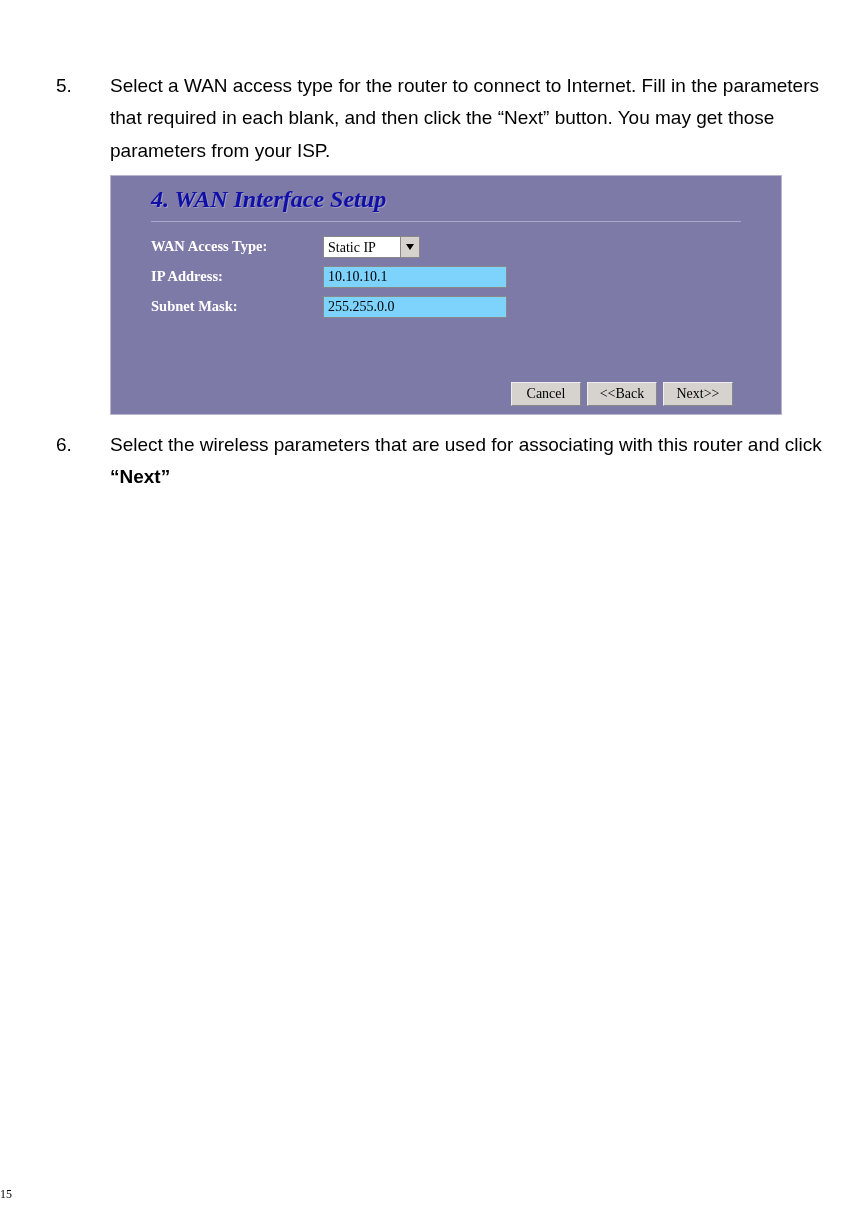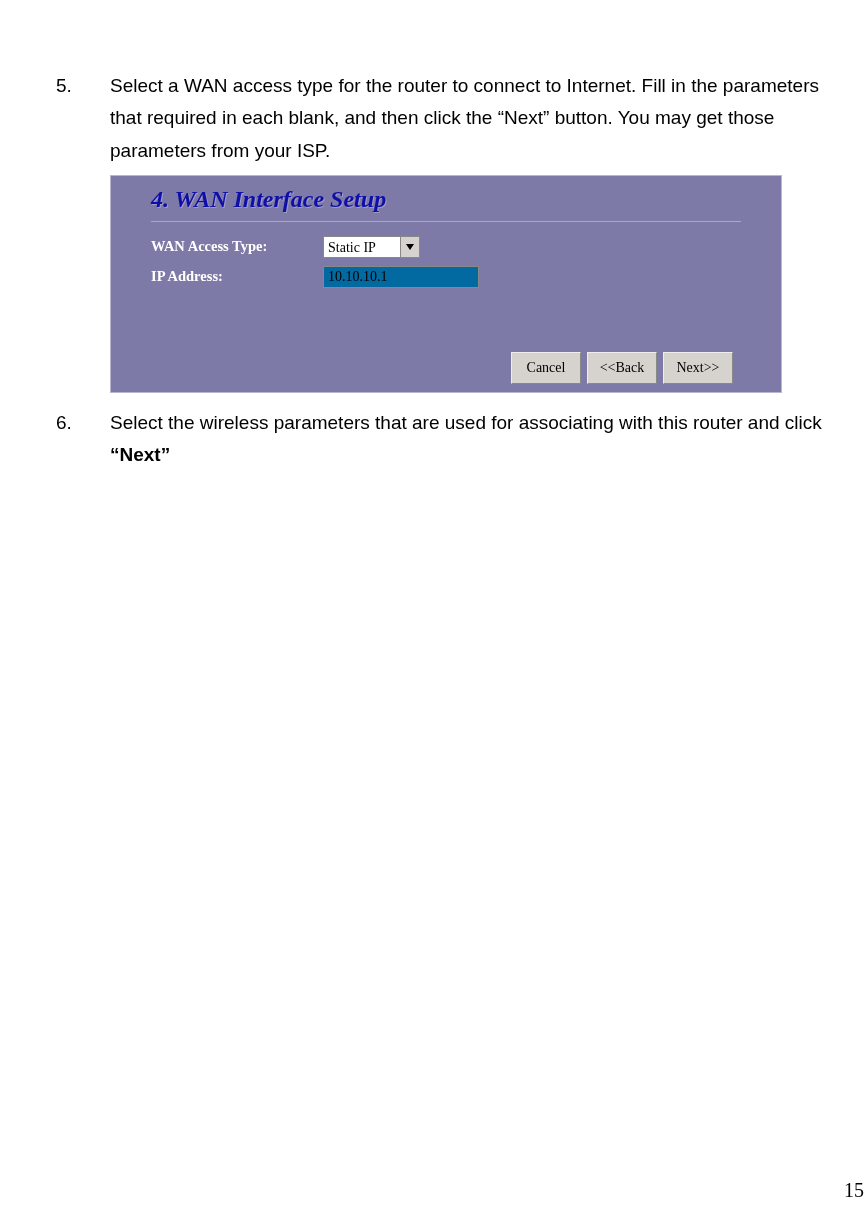--- a/index.html
+++ b/index.html
@@ -103,57 +103,57 @@
     width: 18px;
     background: #d6d3ce;
     border-left: 1px solid #888;
     display: flex;
     align-items: center;
     justify-content: center;
   }
   .select-btn svg { display: block; }
   .txt-input {
     height: 22px;
-    width: 156px;
+    width: 184px;
     border: 1px solid #888;
-    background: #0369a1;
+    background: #7dd3fc;
     font-family: 'Times New Roman', Times, serif;
     font-size: 14px;
     padding: 1px 4px;
     box-sizing: border-box;
     line-height: 18px;
   }
   .btn-row {
     display: flex;
     justify-content: flex-end;
     gap: 6px;
     padding: 36px 48px 8px 0;
   }
   .btn {
-    height: 32px;
+    height: 24px;
     min-width: 70px;
     padding: 0 10px;
     background: #d6d3ce;
     border: 1px solid #888;
     border-top-color: #eee;
     border-left-color: #eee;
     font-family: 'Times New Roman', Times, serif;
     font-size: 14px;
     cursor: pointer;
     line-height: 22px;
     text-align: center;
     box-sizing: border-box;
   }
   .pagenum {
     position: absolute;
     bottom: 26px;
     left: 0;
     width: 100%;
-    text-align: right;
-    font-size: 20px;
+    text-align: left;
+    font-size: 12px;
     font-family: 'Times New Roman', Times, serif;
   }
 </style>
 </head>
 <body>
 
 <div class="page">
 
   <div class="instr">
     <div class="num">5.</div>
@@ -179,20 +179,24 @@
                 </svg>
             </span>
           </div>
         </div>
 
         <div class="form-row">
           <div class="form-label">IP Address:</div>
           <input class="txt-input" type="text" value="10.10.10.1" style="">
         </div>
 
+        <div class="form-row">
+          <div class="form-label">Subnet Mask:</div>
+          <input class="txt-input" type="text" value="255.255.0.0" style="">
+        </div>
 
 
 
       </div>
 
       <div class="btn-row">
         <button class="btn">Cancel</button>
         <button class="btn">&lt;&lt;Back</button>
         <button class="btn">Next&gt;&gt;</button>
       </div>

